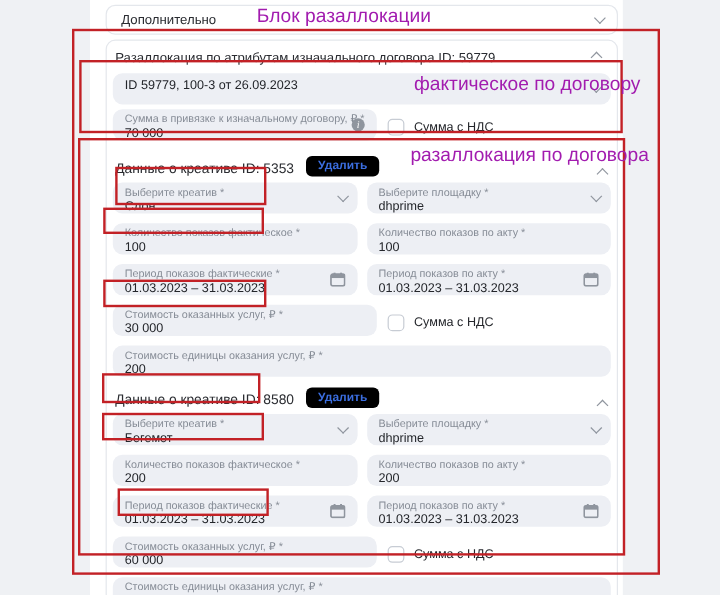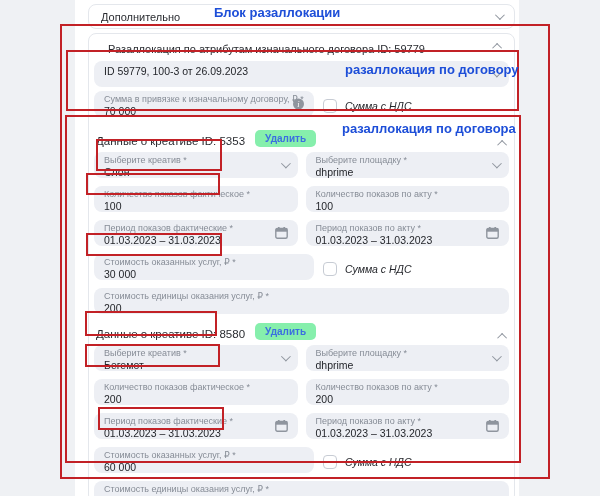--- a/index.html
+++ b/index.html
@@ -4,44 +4,44 @@
 <style>
   * { margin:0; padding:0; box-sizing:border-box; }
   html,body { width:600px; height:496px; }
   body { font-family:"Liberation Sans","DejaVu Sans",sans-serif; }
   .page { position:relative; width:600px; height:496px; background:#eff1f4; overflow:hidden; }
   .panel { position:absolute; left:75px; top:0; width:444px; height:100%; background:#ffffff; padding:4px 4px 0 13px; }
   .card { background:#fff; border:1px solid #e4e7ec; border-radius:8px; }
   .card-top { height:25px; display:flex; align-items:center; justify-content:space-between; padding:0 12px; margin-bottom:4px; }
   .card-top-title { font-size:11px; color:#2a2c31; }
   .card-main { height:470px; padding:0 5px; overflow:hidden; }
-  .card-head { display:flex; align-items:flex-start; justify-content:space-between; padding:9px 7px 6px 2px;margin-left:12px; }
+  .card-head { display:flex; align-items:flex-start; justify-content:space-between; padding:9px 7px 6px 2px; }
   .card-head-title { font-size:11px; color:#2a2c31; }
   .chev { width:7px; height:7px; border-right:1.6px solid #8f959e; border-bottom:1.6px solid #8f959e; display:inline-block; flex:none; }
   .chev.down { transform:rotate(45deg) translateY(-2px); }
   .chev.up { transform:rotate(-135deg) translateY(-2px); }
   .row { display:flex; gap:8px; margin-bottom:4px; }
   .row > * { flex:1; min-width:0; }
   .field { position:relative; height:26px; background:#edeff4; border-radius:8px; padding:3px 24px 0 10px; margin-bottom:4px; overflow:hidden; }
   .field .lbl { font-size:9px; line-height:10px; color:#868c96; white-space:nowrap; }
   .field .val { font-size:10.5px; line-height:12px; color:#24262b; margin-top:1px; white-space:nowrap; }
   .trail { position:absolute; right:10px; top:50%; transform:translateY(-50%); display:flex; align-items:center; }
   .info-icon { width:11px; height:11px; border-radius:50%; background:#8f959e; color:#fff; font-size:8.5px; line-height:11px; text-align:center; font-style:italic; font-family:"Liberation Serif",serif; }
   .info-icon::after { content:"i"; }
   .chk-col { display:flex; align-items:center; gap:8px; padding-left:1px; }
   .checkbox { width:14px; height:14px; flex:none; border:1.5px solid #c7ccd4; border-radius:4px; background:#fff; }
-  .chk-label { font-size:10.5px; color:#24262b; white-space:nowrap;font-style:italic; }
+  .chk-label { font-size:10.5px; color:#24262b; white-space:nowrap; }
   .section-head { display:flex; align-items:flex-end; margin:9px 2px 5px 2px; }
   .section-title { font-size:11.5px; color:#2a2c31; white-space:nowrap; }
-  .delete-btn { margin-left:10px; background:#86efac; color:#3b6ee0; font-size:10px; font-weight:bold; padding:3px 10px; border-radius:5px; border:none; font-family:inherit; }
+  .delete-btn { margin-left:10px; background:#000000; color:#3b6ee0; font-size:10px; font-weight:bold; padding:3px 10px; border-radius:5px; border:none; font-family:inherit; }
   .flex-sp { flex:1; }
   .cal { display:block; }
   
   .red-box { position:absolute; border:2px solid #c22126; z-index:10; }
-  .red-label { position:absolute; z-index:11; color:#1d4ed8; font-size:13px; font-weight:bold; white-space:nowrap; }
+  .red-label { position:absolute; z-index:11; color:#a21caf; font-size:16px; font-weight:normal; white-space:nowrap; }
   #box-outer { left:60px; top:24px; width:490px; height:455px; }
   #box-contract { left:66px; top:50px; width:453px; height:61px; }
   #box-creatives { left:65px; top:115px; width:456px; height:348px; }
   #box-slon { left:96px; top:139px; width:126px; height:32px; }
   #box-qty1 { left:86px; top:173px; width:134px; height:22px; }
   #box-cost1 { left:86px; top:233px; width:136px; height:23px; }
   #box-hippo { left:85px; top:311px; width:132px; height:25px; }
   #box-qty2 { left:85px; top:344px; width:135px; height:23px; }
   #box-cost2 { left:98px; top:407px; width:126px; height:23px; }
   #lbl-block { left:214px; top:5px; }
@@ -248,15 +248,15 @@
   <div class="red-box" id="box-outer"></div>
   <div class="red-box" id="box-contract"></div>
   <div class="red-box" id="box-creatives"></div>
   <div class="red-box" id="box-slon"></div>
   <div class="red-box" id="box-qty1"></div>
   <div class="red-box" id="box-cost1"></div>
   <div class="red-box" id="box-hippo"></div>
   <div class="red-box" id="box-qty2"></div>
   <div class="red-box" id="box-cost2"></div>
   <div class="red-label" id="lbl-block">Блок разаллокации</div>
-  <div class="red-label" id="lbl-contract">разаллокация по договору</div>
+  <div class="red-label" id="lbl-contract">фактическое по договору</div>
   <div class="red-label" id="lbl-creatives">разаллокация по договора</div>
 </div>
 
 </body></html>

